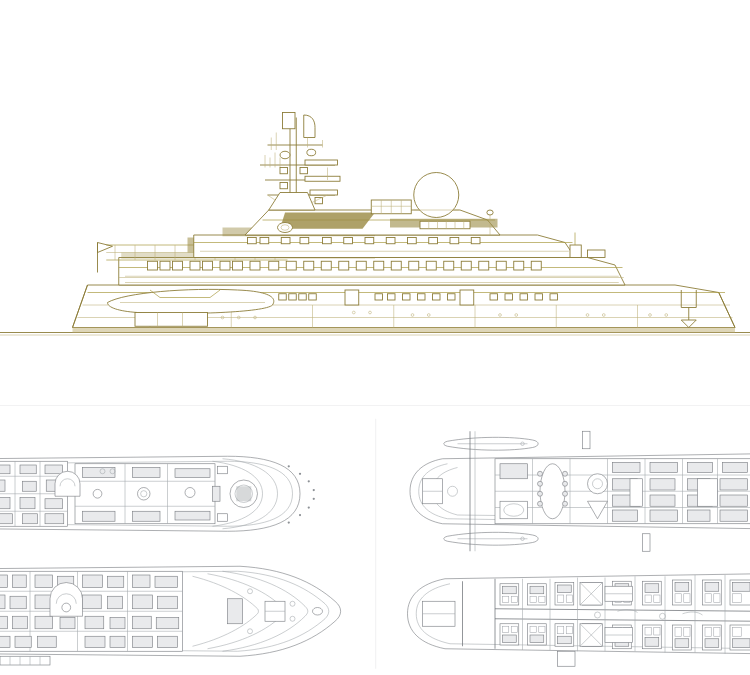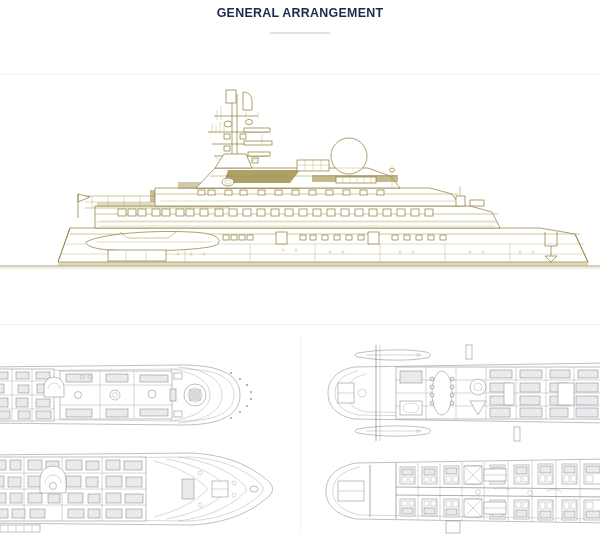--- a/index.html
+++ b/index.html
@@ -78,25 +78,20 @@
   #plan-upper-left  { left: -18px;  top: 30px;  width: 300px; height: 80px; }
   #plan-lower-left  { left: -18px;  top: 118px; width: 310px; height: 92px; }
   #plan-upper-right { left: 318px;  top: 18px;  width: 290px; height: 100px;}
   #plan-lower-right { left: 318px;  top: 122px; width: 290px; height: 90px; }
 </style>
 </head>
 <body>
 
 <div id="page">
 
-  <div id="header">
-    <div id="page-title">GENERAL ARRANGEMENT</div>
-    <div id="title-rule"></div>
-    <div id="header-divider"></div>
-  </div>
 
   <div id="profile-section">
     <svg id="profile-svg" viewBox="0 0 600 248">
       <defs>
         <style>
           .ln  { fill:none; stroke:#8a7a35; stroke-width:0.7; }
           .ln2 { fill:none; stroke:#a8993f; stroke-width:0.55; }
           .lnt { fill:none; stroke:#bdb07a; stroke-width:0.45; }
           .fl  { fill:#9a8a42; stroke:none; }
           .fl2 { fill:#c2b57e; stroke:none; }

